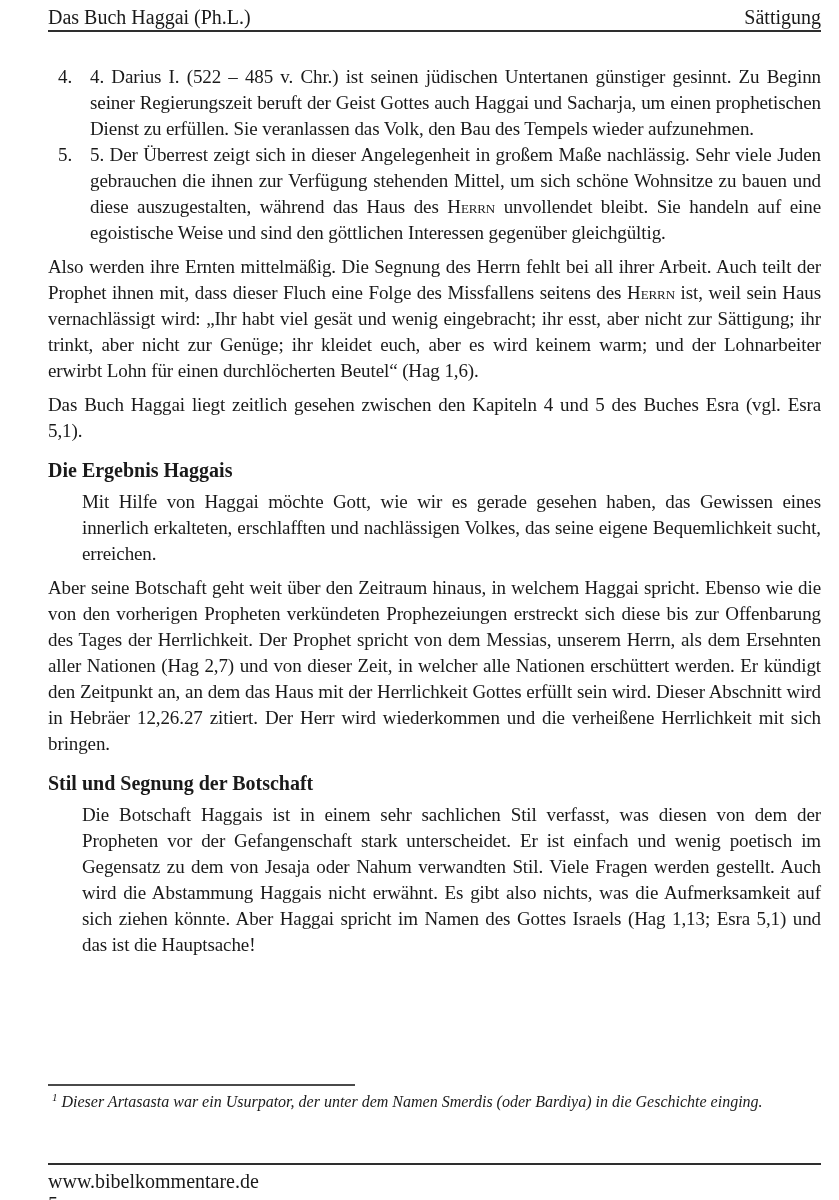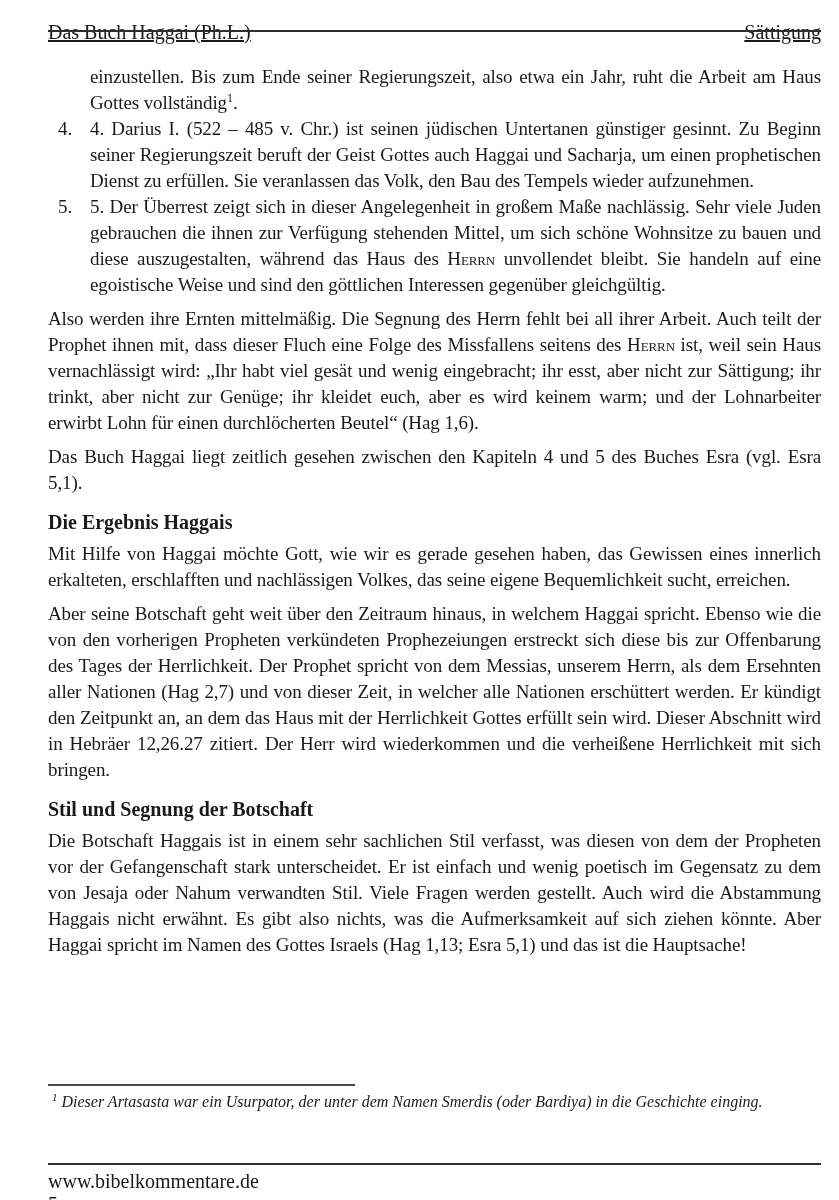--- a/index.html
+++ b/index.html
@@ -10,42 +10,41 @@
     color: #1a1a1a;
     font-family: "Liberation Serif", "DejaVu Serif", serif;
     position: relative;
     overflow: hidden;
   }
   .page { position: absolute; inset: 0; }
 
   
   .page-header {
     position: absolute;
-    left: 48px; right: 18px; top: 21px;
+    left: 48px; right: 18px; top: 6px;
     display: flex; justify-content: space-between; align-items: baseline;
     font-size: 20px;
-    text-decoration: underline;
   }
   .header-rule {
     position: absolute;
     left: 48px; right: 18px; top: 30px;
     height: 2px; background: #2e2e2e;
   }
 
   
   .content {
     position: absolute;
     left: 48px; width: 773px; top: 64px;
     font-size: 19px;
     line-height: 26px;
     text-align: justify;
     letter-spacing: -0.1px;
   }
   .para { margin: 8px 0 0 0; }
-  .para.first { margin-top: 0; }
+  .para.first { margin-top: 0; margin-left: 34px; }
   .list-item { position: relative; padding-left: 42px; margin: 0; }
   .list-marker { position: absolute; left: 10px; top: 0; }
   .section-heading {
     font-size: 20px; font-weight: bold;
     margin: 13px 0 6px 0; text-align: left;
     letter-spacing: 0;
   }
   .smallcaps { font-variant: small-caps; }
   sup.fn-ref { font-size: 12px; line-height: 0; vertical-align: super; }
 
@@ -83,23 +82,20 @@
 <div class="page">
 
   <div class="page-header">
     <span>Das Buch Haggai (Ph.L.)</span>
     <span>Sättigung</span>
   </div>
   <div class="header-rule"></div>
 
   <div class="content">
 
-    <div class="list-item">
-      <span>einzustellen. Bis zum Ende seiner Regierungszeit, also etwa ein Jahr, ruht die Arbeit am Haus Gottes vollständig</span><sup class="fn-ref">1</sup><span>.</span>
-    </div>
 
     <div class="list-item">
       <span class="list-marker">4.</span>
       <span>4. Darius I. (522 – 485 v. Chr.) ist seinen jüdischen Untertanen günstiger gesinnt. Zu Beginn seiner Regierungszeit beruft der Geist Gottes auch Haggai und Sacharja, um einen prophetischen Dienst zu erfüllen. Sie veranlassen das Volk, den Bau des Tempels wieder aufzunehmen.</span>
     </div>
 
     <div class="list-item">
       <span class="list-marker">5.</span>
       <span>5. Der Überrest zeigt sich in dieser Angelegenheit in großem Maße nachlässig. Sehr viele Juden gebrauchen die ihnen zur Verfügung stehenden Mittel, um sich schöne Wohnsitze zu bauen und diese auszugestalten, während das Haus des </span><span class="smallcaps">Herrn</span><span> unvollendet bleibt. Sie handeln auf eine egoistische Weise und sind den göttlichen Interessen gegenüber gleichgültig.</span>
     </div>

